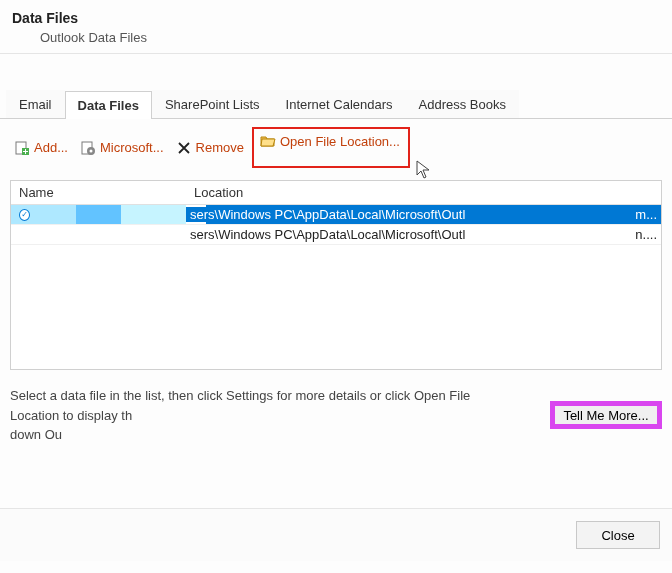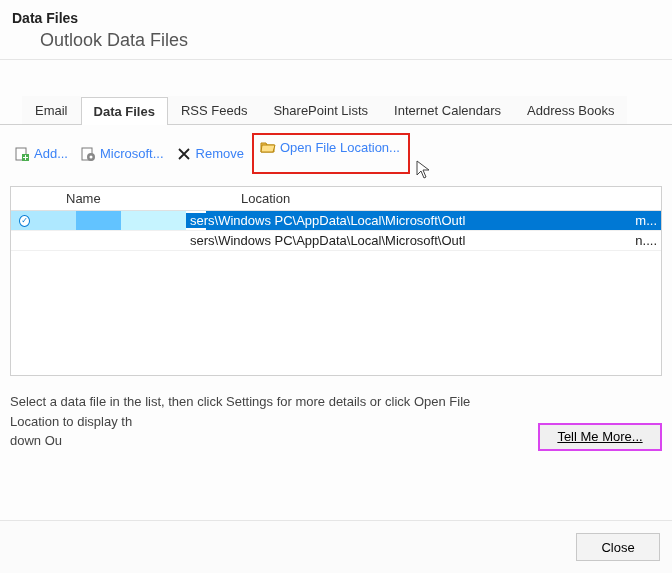--- a/index.html
+++ b/index.html
@@ -1,60 +1,59 @@
 <!DOCTYPE html>
 <html><head>
 <meta charset="utf-8">
 <style>
   * { box-sizing: border-box; margin: 0; padding: 0; font-family: "Segoe UI", Tahoma, sans-serif; }
   body { background: #fdfdfd; width: 672px; height: 573px; overflow: hidden; color: #222; font-size: 13px; }
   .header { padding: 10px 12px 8px; border-bottom: 1px solid #e5e5e5; }
   .header-title { font-size: 14px; font-weight: 600; color: #222; }
-  .header-sub { font-size: 18px; color: #555; margin: 4px 0 0 28px; }
-  .tabs { display: flex; border-bottom: 1px solid #d0d0d0; margin-top: 36px; padding-left: 22px; }
+  .header-sub { font-size: 13px; color: #555; margin: 4px 0 0 28px; }
+  .tabs { display: flex; border-bottom: 1px solid #d0d0d0; margin-top: 36px; padding-left: 6px; }
   .tab { padding: 6px 12px; border: 1px solid transparent; border-bottom: none; cursor: pointer; font-size: 13px; color: #333; background: #fafafa; }
   .tab.active { border-color: #d0d0d0; background: #fff; position: relative; top: 1px; font-weight:600;}
   .toolbar { display: flex; align-items: center; gap: 4px; padding: 8px 10px; }
-  .tool-btn { display: inline-flex; align-items: center; gap: 4px; padding: 2px 4px; cursor: pointer; font-size: 13px; color: #3b82f6; background: transparent; border: none; }
+  .tool-btn { display: inline-flex; align-items: center; gap: 4px; padding: 2px 4px; cursor: pointer; font-size: 13px; color: #c2410c; background: transparent; border: none; }
   .tool-btn .ico { width: 16px; height: 16px; display: inline-flex; align-items:center; justify-content:center; }
   .highlight-box { border: 2px solid #e2231a; padding: 2px 4px 14px 2px; }
   .list-area { border: 1px solid #d0d0d0; margin: 4px 10px 0; height: 190px; background:#fff; }
   .cols { display:flex; border-bottom:1px solid #e0e0e0; font-size:13px; color:#333; }
-  .col-name { width: 175px; padding:4px 8px;margin-left:47px; }
+  .col-name { width: 175px; padding:4px 8px; }
   .col-loc { flex:1; padding:4px 8px; }
   .row { display:flex; font-size:13px; height:20px; align-items:center; border-bottom:1px solid #f0f0f0; }
   .row .c-name { width:175px; padding:0 8px; display:flex; align-items:center; gap:4px; overflow:hidden;}
   .row .c-loc { flex:1; padding:0 4px; overflow:hidden; white-space:nowrap; display:flex; align-items:center;}
   .row.selected { background: linear-gradient(90deg, #aee8ff 0%, #aee8ff 10%, #62c3ff 10%, #62c3ff 17%, #c6f4ff 17%, #c6f4ff 27%, #ffffff 27%, #ffffff 30%, #0078d4 30%); }
   .row.selected .c-loc { background:#0078d4; color:#fff; }
   .row.selected .c-name-blocks { display:flex; width:100%; height:100%;}
   .loc-text { flex:1; overflow:hidden; text-overflow:ellipsis;}
   .loc-mask { width:160px; height:100%; }
   .row.selected .loc-mask { background:#1081d7; }
   .row.selected .loc-end { color:#fff; padding-left:4px; }
-  .help { display:flex; padding: 16px 10px 0; gap:33px; align-items:flex-end;}
+  .help { display:flex; padding: 16px 10px 0; gap:33px; align-items:center;}
   .help-text { flex:1; color:#444; line-height:1.5; }
-  .tell-more { width:124px; height:28px; border:2px solid #d946ef; background:#f0f0f0; cursor:pointer; font-size:13px;text-decoration:underline;}
-  .footer { position:absolute; bottom:0; left:0; right:0; border-top:1px solid #e5e5e5; padding:12px; display:flex; justify-content:flex-end; background:#fbfbfb;}
+  .tell-more { width:112px; height:28px; border:5px solid #d946ef; background:#f0f0f0; cursor:pointer; font-size:13px;}
+  .footer { position:absolute; bottom:12px; left:0; right:0; border-top:1px solid #e5e5e5; padding:12px; display:flex; justify-content:flex-end; background:#fbfbfb;}
   .close-btn { width:84px; height:28px; border:1px solid #c8c8c8; background:#f3f3f3; cursor:pointer; font-size:13px;}
   .cursor { position:absolute; left:416px; top:160px; pointer-events:none;}
   .check-mark { width:12px; height:12px; border-radius:50%; border:1px solid #0078d4; display:inline-flex; align-items:center; justify-content:center; font-size:8px; color:#0078d4; background:#fff;}
 </style>
 </head>
 <body>
 
 <div class="header">
   <div class="header-title">Data Files</div>
   <div class="header-sub">Outlook Data Files</div>
 </div>
 
 <div class="tabs">
   <div class="tab">Email</div>
   <div class="tab active">Data Files</div>
-  <div class="tab">RSS Feeds</div>
   <div class="tab">SharePoint Lists</div>
   <div class="tab">Internet Calendars</div>
   <div class="tab">Address Books</div>
 </div>
 
 <div class="toolbar">
   <button class="tool-btn">
     <span class="ico">
       <svg width="16" height="16" viewBox="0 0 16 16">
           <rect x="2" y="2" width="10" height="12" fill="#fff" stroke="#7a7a7a"></rect>

